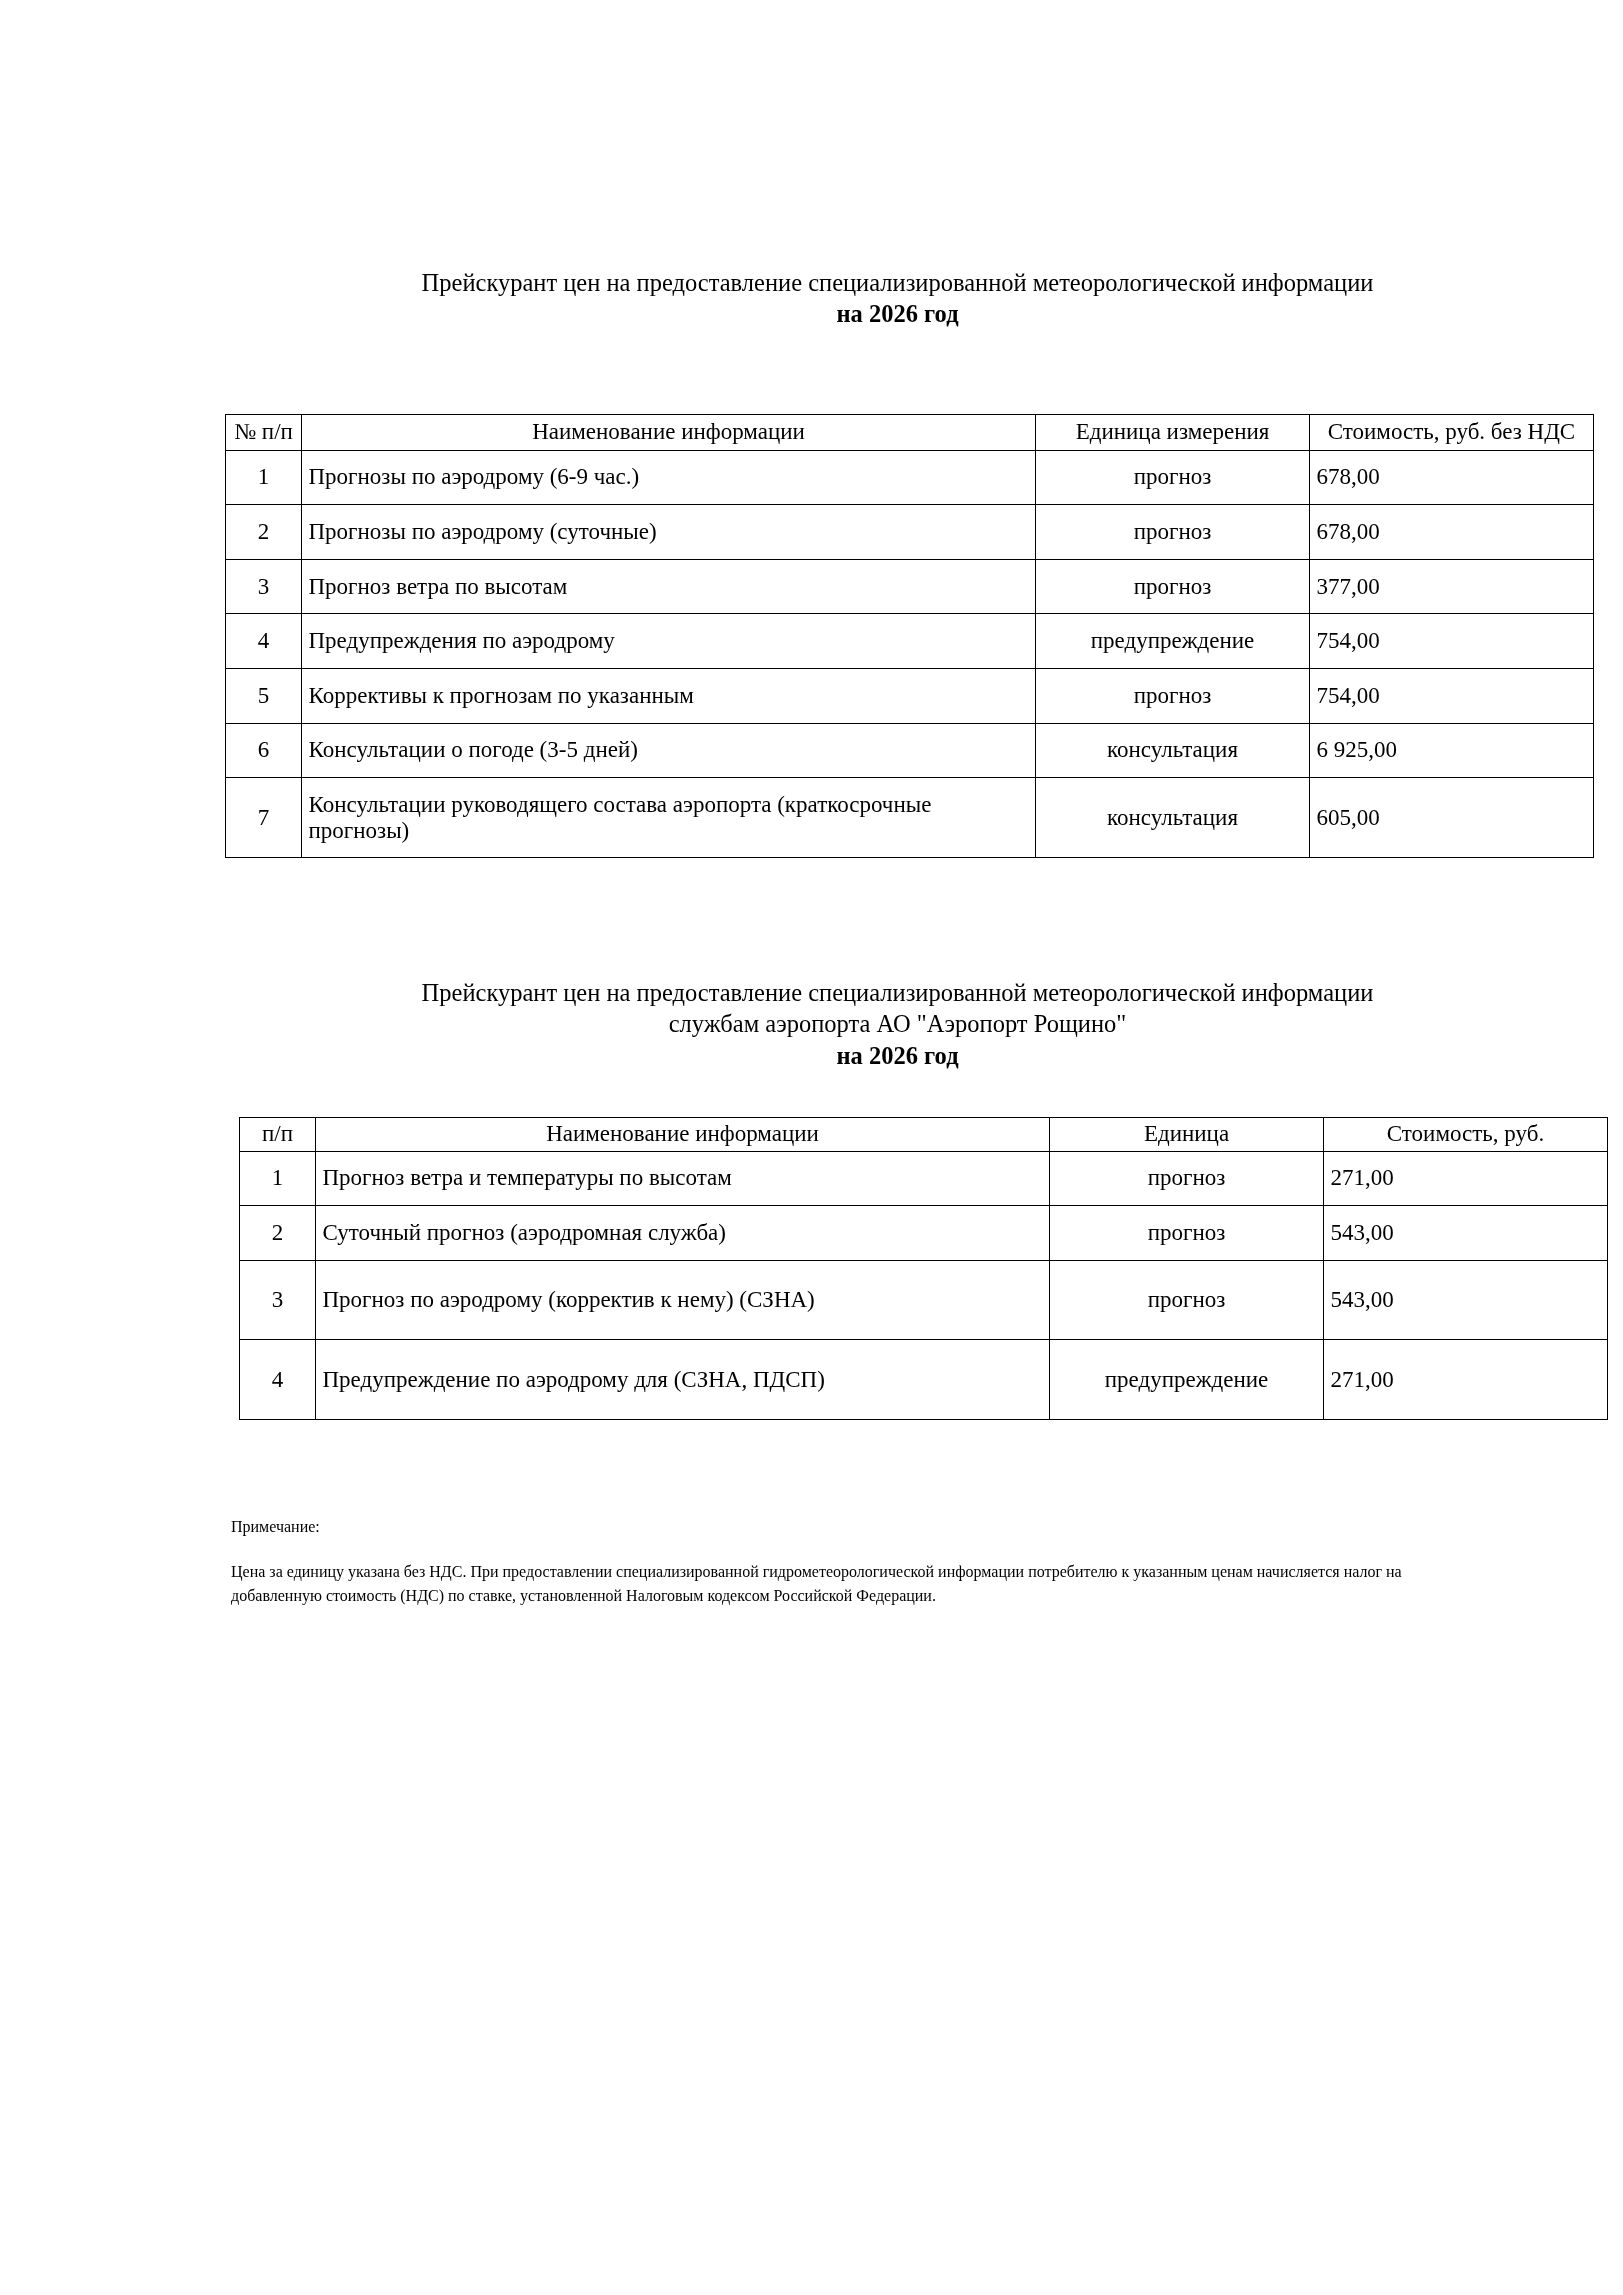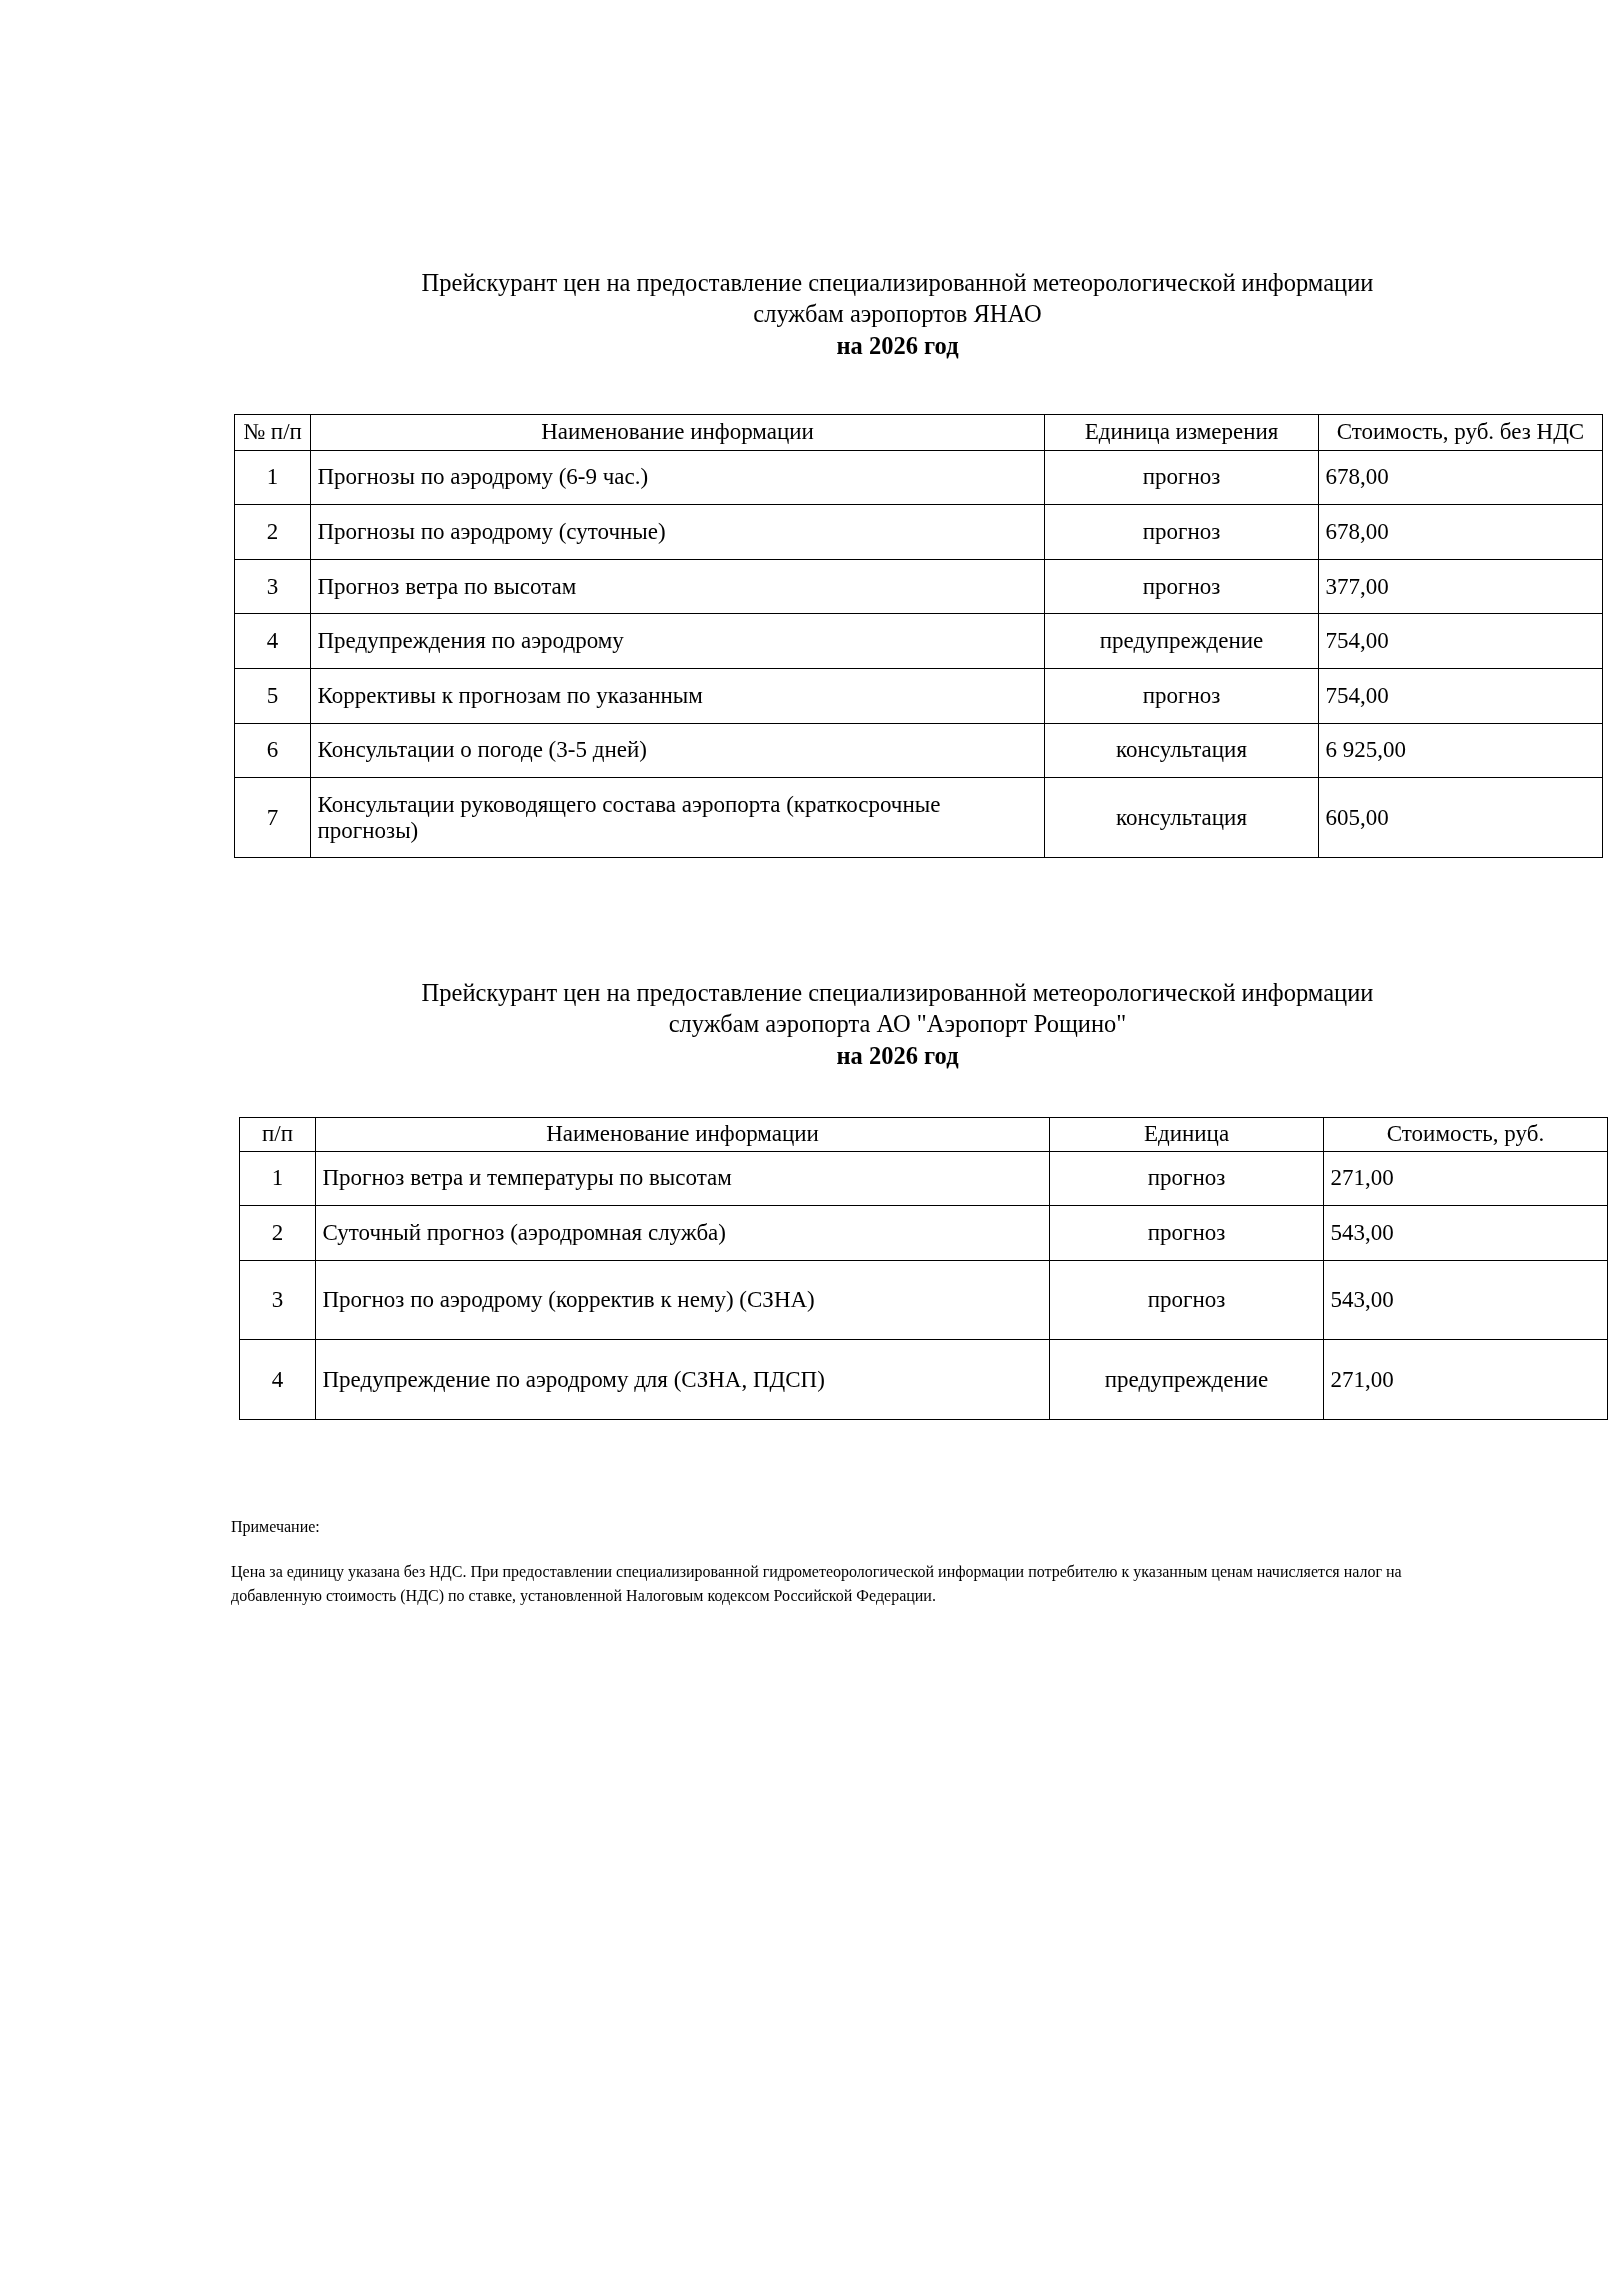--- a/index.html
+++ b/index.html
@@ -49,21 +49,21 @@
     font-weight: normal;
     vertical-align: middle;
   }
   table.price th { text-align: center; }
 
   .c-num  { width: 62px;  text-align: center; }
   .c-name { width: 720px; text-align: left; padding-left: 9.8px; }
   .c-unit { width: 260px; text-align: center; }
   .c-cost { width: 270px; }
 
-  #table1 { left: 234px; top: 370px; }
+  #table1 { left: 225px; top: 370px; }
   #table2 { left: 239px; top: 1073px; }
 
   .hdr-2line { line-height: 1.22; }
 
   .row-tall td { height: 47px; }
   .row-xtall td { height: 72px; }
 
   
   #note {
     position: absolute;
@@ -76,21 +76,20 @@
   #note .note-label { margin-bottom: 21px; }
   #note .note-text { text-align: left; }
 </style>
 </head>
 <body>
 
 <div class="page">
 
   <div class="title-block" id="title1">
     <span class="t-line">Прейскурант цен на предоставление специализированной метеорологической информации</span>
-    <span class="t-line">службам аэропортов ЯНАО</span>
     <span class="t-line t-bold">на 2026 год</span>
   </div>
 
   <table class="price" id="table1">
     <thead>
       <tr>
         <th class="c-num hdr-2line">
           <span class="t-line">№</span>
           <span class="t-line">п/п</span>
         </th>

